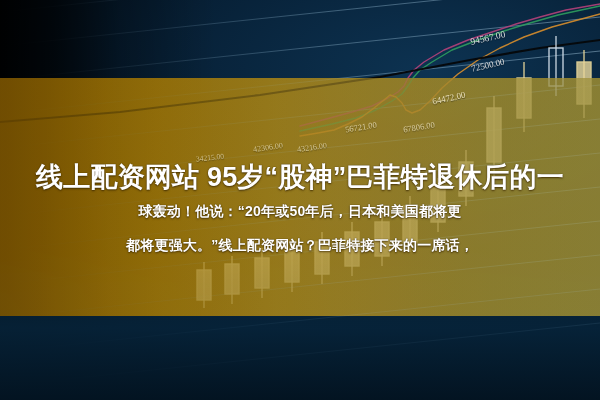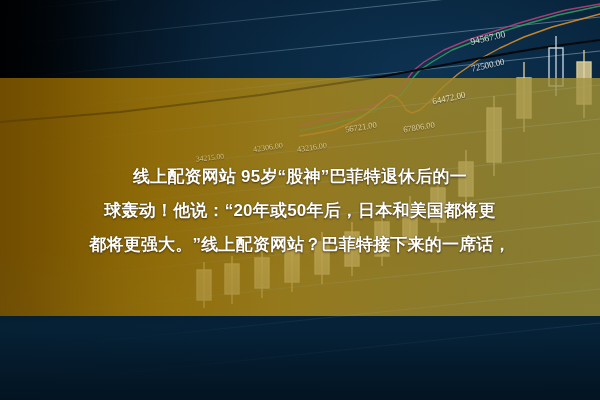--- a/index.html
+++ b/index.html
@@ -50,28 +50,28 @@
   }
 
   
   .headline{
     position:absolute;left:0;top:160px;width:600px;height:120px;
     display:flex;flex-direction:column;justify-content:flex-start;align-items:center;
     z-index:6;pointer-events:none;
   }
   .hl-line{
     color:#ffffff;
-    font-size:17px;
+    font-size:27px;
     font-weight:bold;
     line-height:34px;
     white-space:nowrap;
     letter-spacing:.2px;
     text-shadow:0 1px 2px rgba(60,40,0,.85),0 0 1px rgba(0,0,0,.6);
   }
-  .hl-line.l2,.hl-line.l3{font-size:17px;}
+  .hl-line.l2,.hl-line.l3{font-size:14px;}
 
   
   .pricetag{
     position:absolute;
     font-family:"Liberation Serif","DejaVu Serif",serif;
     white-space:nowrap;
     pointer-events:none;
   }
 </style>
 </head>

